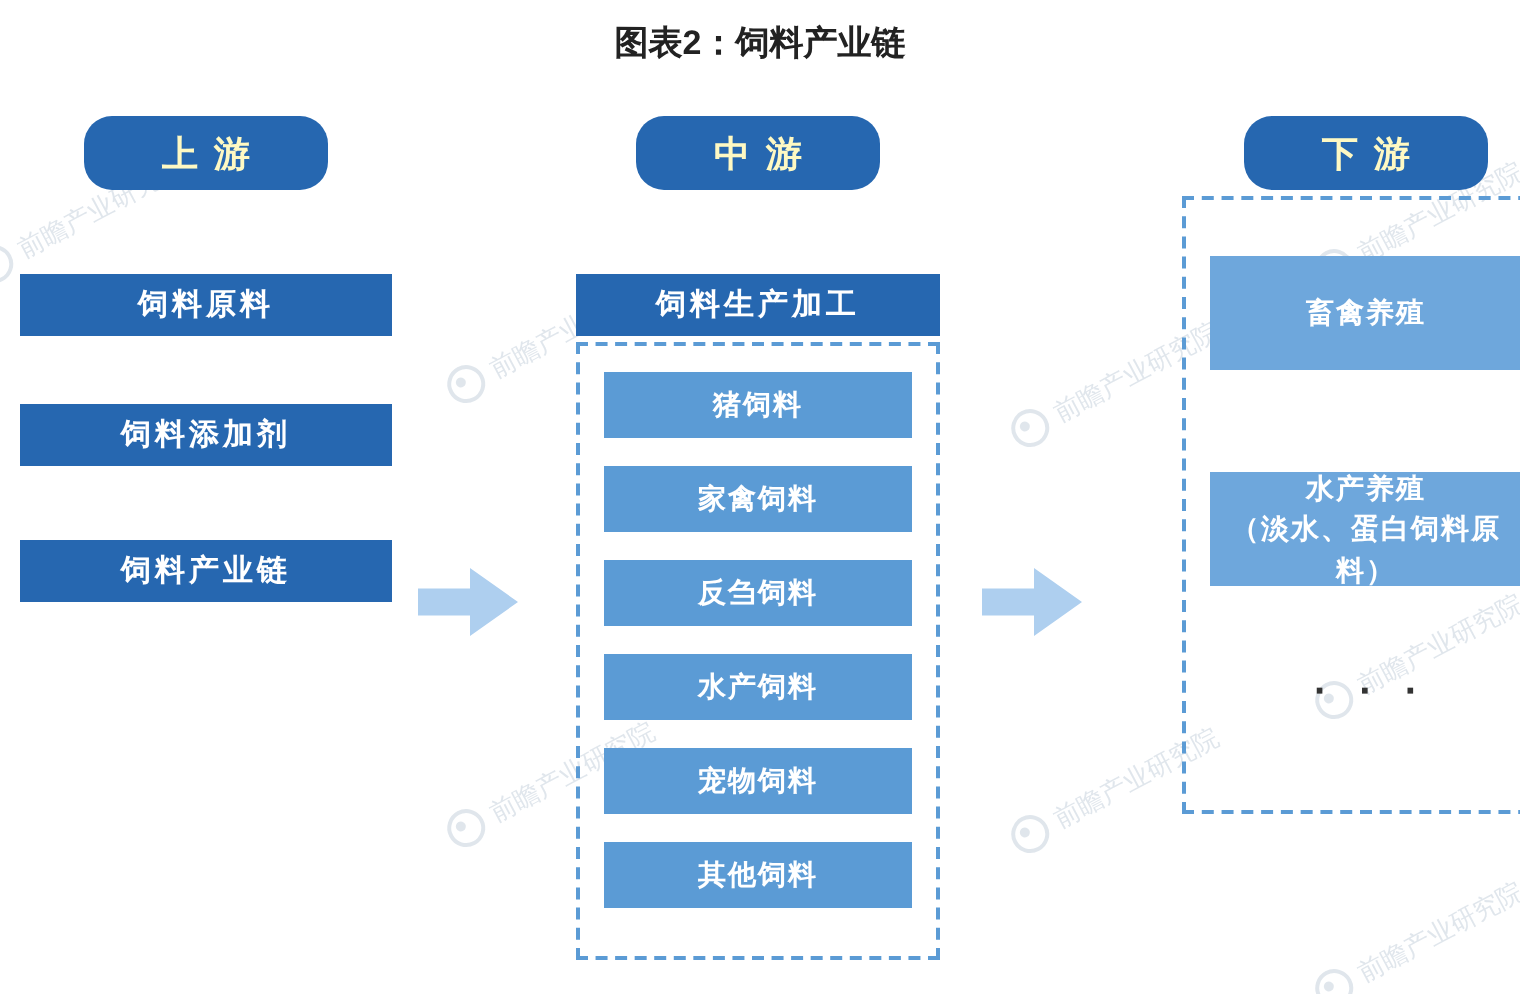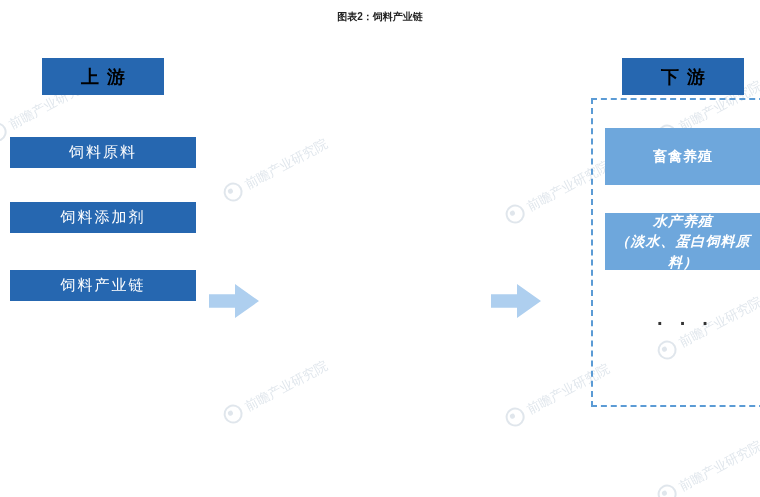--- a/index.html
+++ b/index.html
@@ -2,38 +2,39 @@
 <html style="--primary: #2667B0; --itemLight: #6EA7DC; --itemMid: #5B9BD5; --accent: #5B9BD5; --arrow: #AECFEF;"><head>
 <meta charset="utf-8">
 <style>
   html,body { margin:0; padding:0; background:#fff; }
   .stage {
     position:relative; width:760px; height:497px; background:#fff;
     font-family:"Liberation Sans", sans-serif; overflow:hidden;
   }
   .title {
     position:absolute; top:10px; left:0; width:100%;
-    text-align:center; font-size:10px; font-weight:bold; color:#222;
+    text-align:center; font-size:17px; font-weight:bold; color:#222;
   }
   
   .col { position:absolute; top:58px; }
   .col-up   { left:10px;  width:186px; }
   .col-mid  { left:288px; width:182px; }
   .col-down { left:591px; width:184px; }
 
   .hdr {
     width:122px; height:37px; margin:0 auto;
-    background:var(--primary); color:#000000;
+    background:var(--primary); color:#fef9c3;
     font-size:18px; font-weight:bold; letter-spacing:8px; padding-left:8px;
     display:flex; align-items:center; justify-content:center;
     box-sizing:border-box;
+    border-radius:14px;
   }
   .bar {
     height:31px; background:var(--primary); color:#fff;
-    font-size:15px; font-weight:normal; letter-spacing:2px;
+    font-size:15px; font-weight:bold; letter-spacing:2px;
     display:flex; align-items:center; justify-content:center;
   }
   .bar-first { margin-top:42px; }
 
   .group {
     border:2px dashed var(--accent); margin-top:3px; box-sizing:border-box;
   }
   .group-up { padding:20px 12px 17px 12px; display:flex; flex-direction:column; gap:24px; }
   .group-mid { padding:13px 12px 24px 12px; display:flex; flex-direction:column; gap:14px; height:309px; }
   .group-down { padding:28px 12px 0 12px; height:309px; }
@@ -41,21 +42,21 @@
   .item {
     color:#fff; font-weight:bold; font-size:14px; text-align:center;
     display:flex; flex-direction:column; justify-content:center; line-height:1.45;
     letter-spacing:1px;
   }
   .item-light { background:var(--itemLight); }
   .item-mid   { background:var(--itemMid); }
   .tall { height:55px; }
   .short { height:33px; }
   .tall2 { height:57px;align-items:center; }
-  .gap50 { margin-top:28px;font-style:italic; }
+  .gap50 { margin-top:51px; }
 
   .standalone1 { margin-top:34px; }
   .standalone2 { margin-top:37px; }
 
   .ellipsis {
     margin-top:42px; text-align:center; color:#333;
     font-size:20px; font-weight:bold; letter-spacing:16px; padding-left:16px;
   }
 
   
@@ -132,20 +133,32 @@
 
   <div class="col col-up">
     <div class="hdr">上游</div>
     <div class="bar bar-first">饲料原料</div>
     <div class="bar standalone1">饲料添加剂</div>
     <div class="bar standalone2">饲料产业链</div>
   </div>
 
   <div class="flow-arrow arrow-1"></div>
 
+  <div class="col col-mid">
+    <div class="hdr">中游</div>
+    <div class="bar bar-first">饲料生产加工</div>
+    <div class="group group-mid">
+      <div class="item item-mid short">猪饲料</div>
+      <div class="item item-mid short">家禽饲料</div>
+      <div class="item item-mid short">反刍饲料</div>
+      <div class="item item-mid short">水产饲料</div>
+      <div class="item item-mid short">宠物饲料</div>
+      <div class="item item-mid short">其他饲料</div>
+    </div>
+  </div>
 
   <div class="flow-arrow arrow-2"></div>
 
   <div class="col col-down">
     <div class="hdr">下游</div>
     <div class="group group-down">
       <div class="item item-light tall2">
         <div>畜禽养殖</div>
       </div>
       <div class="item item-light tall2 gap50">

